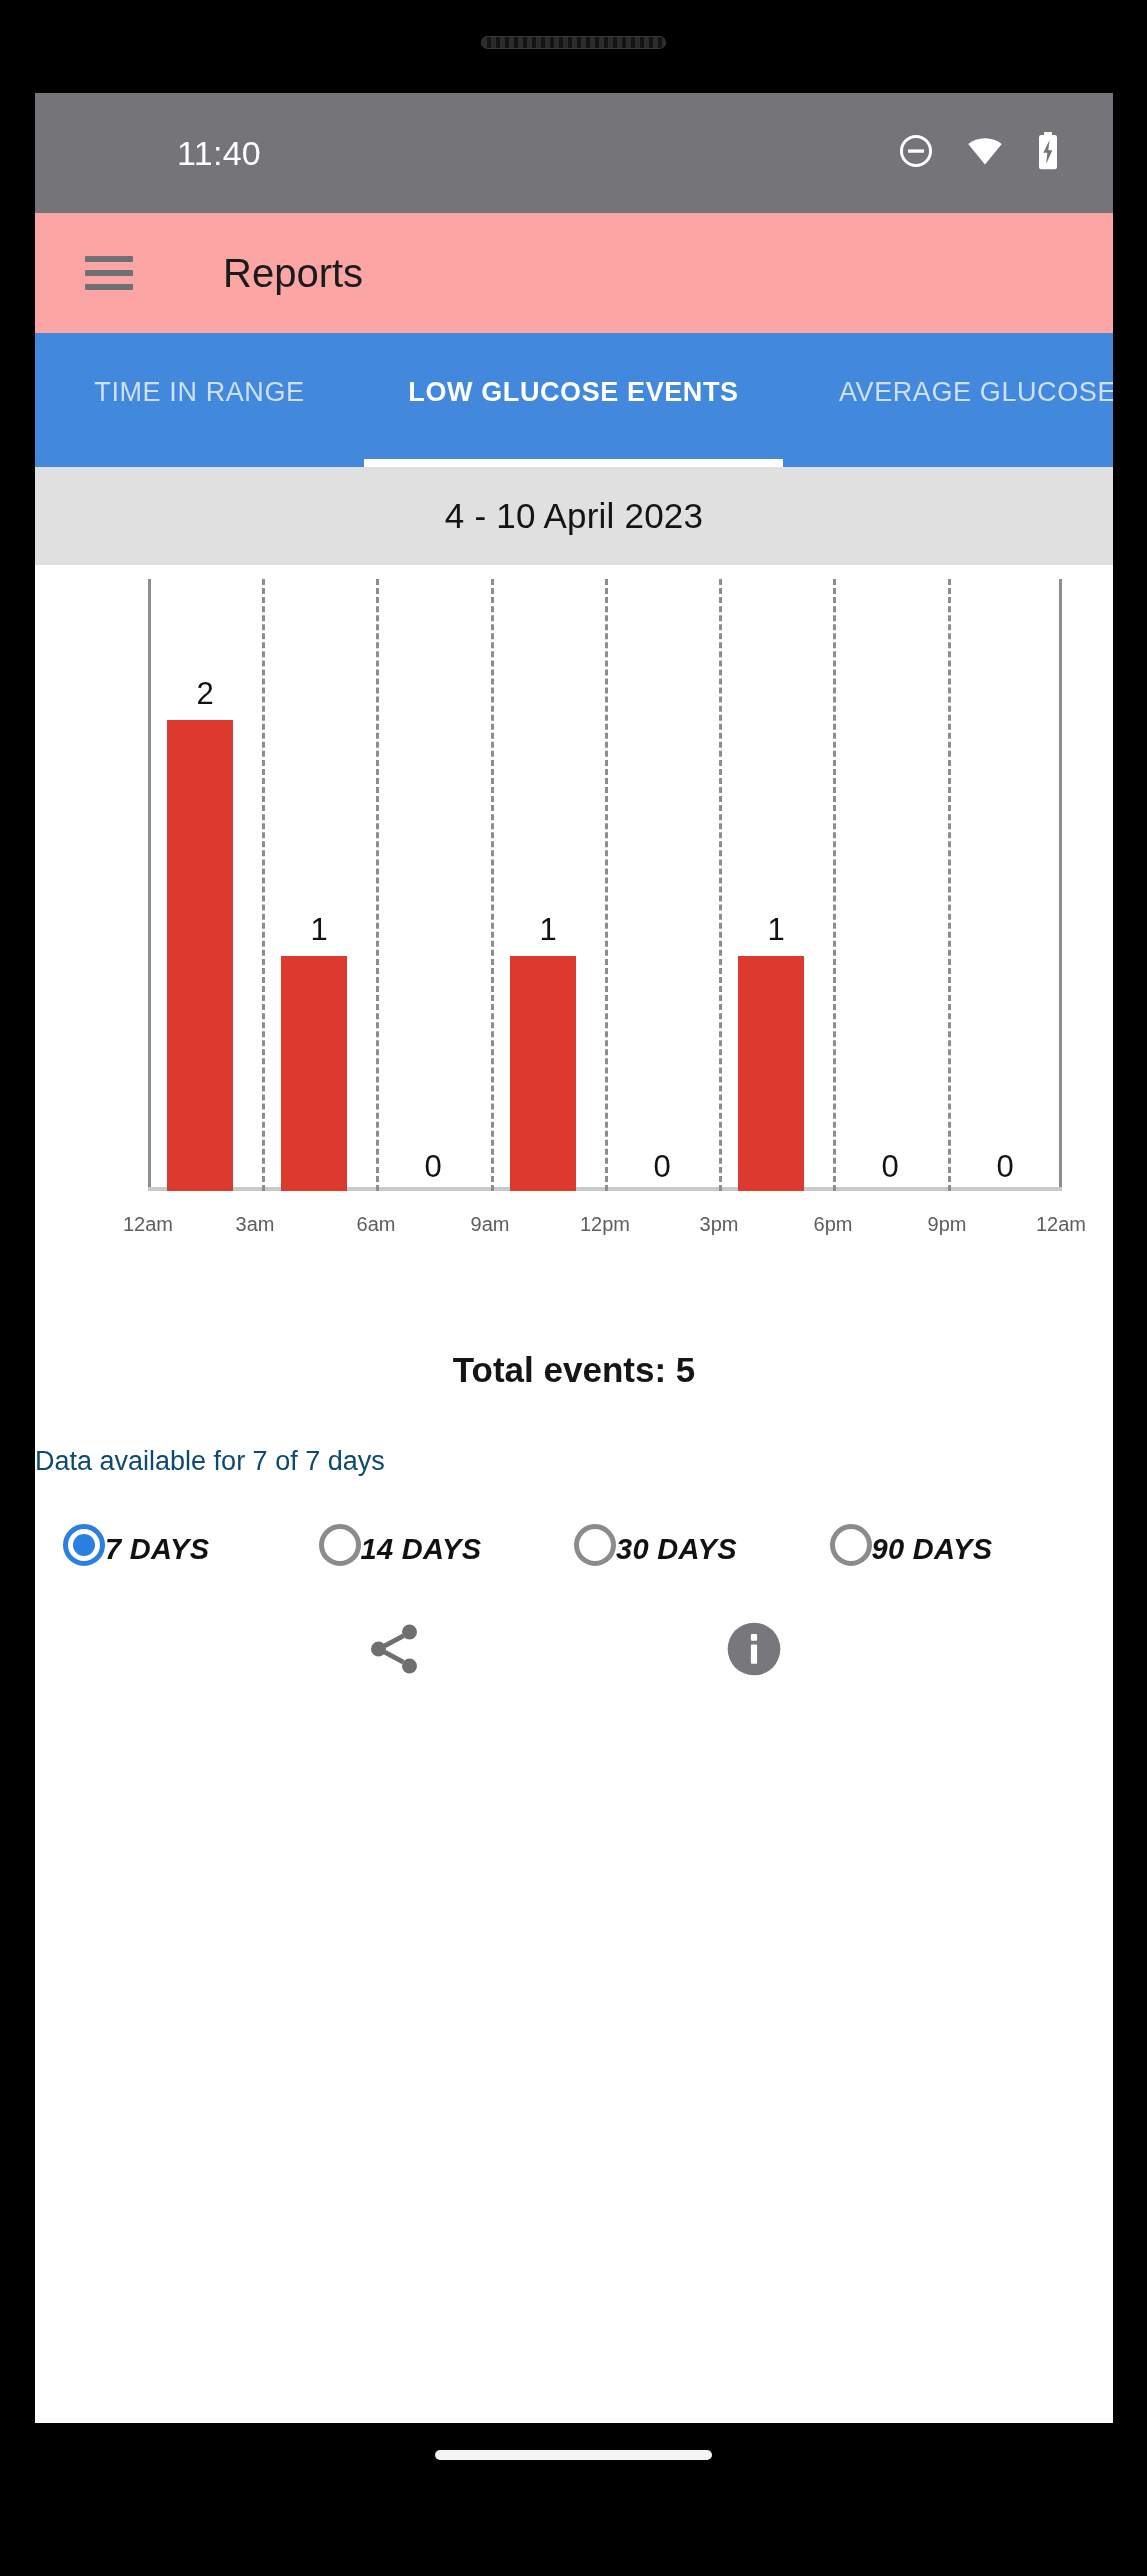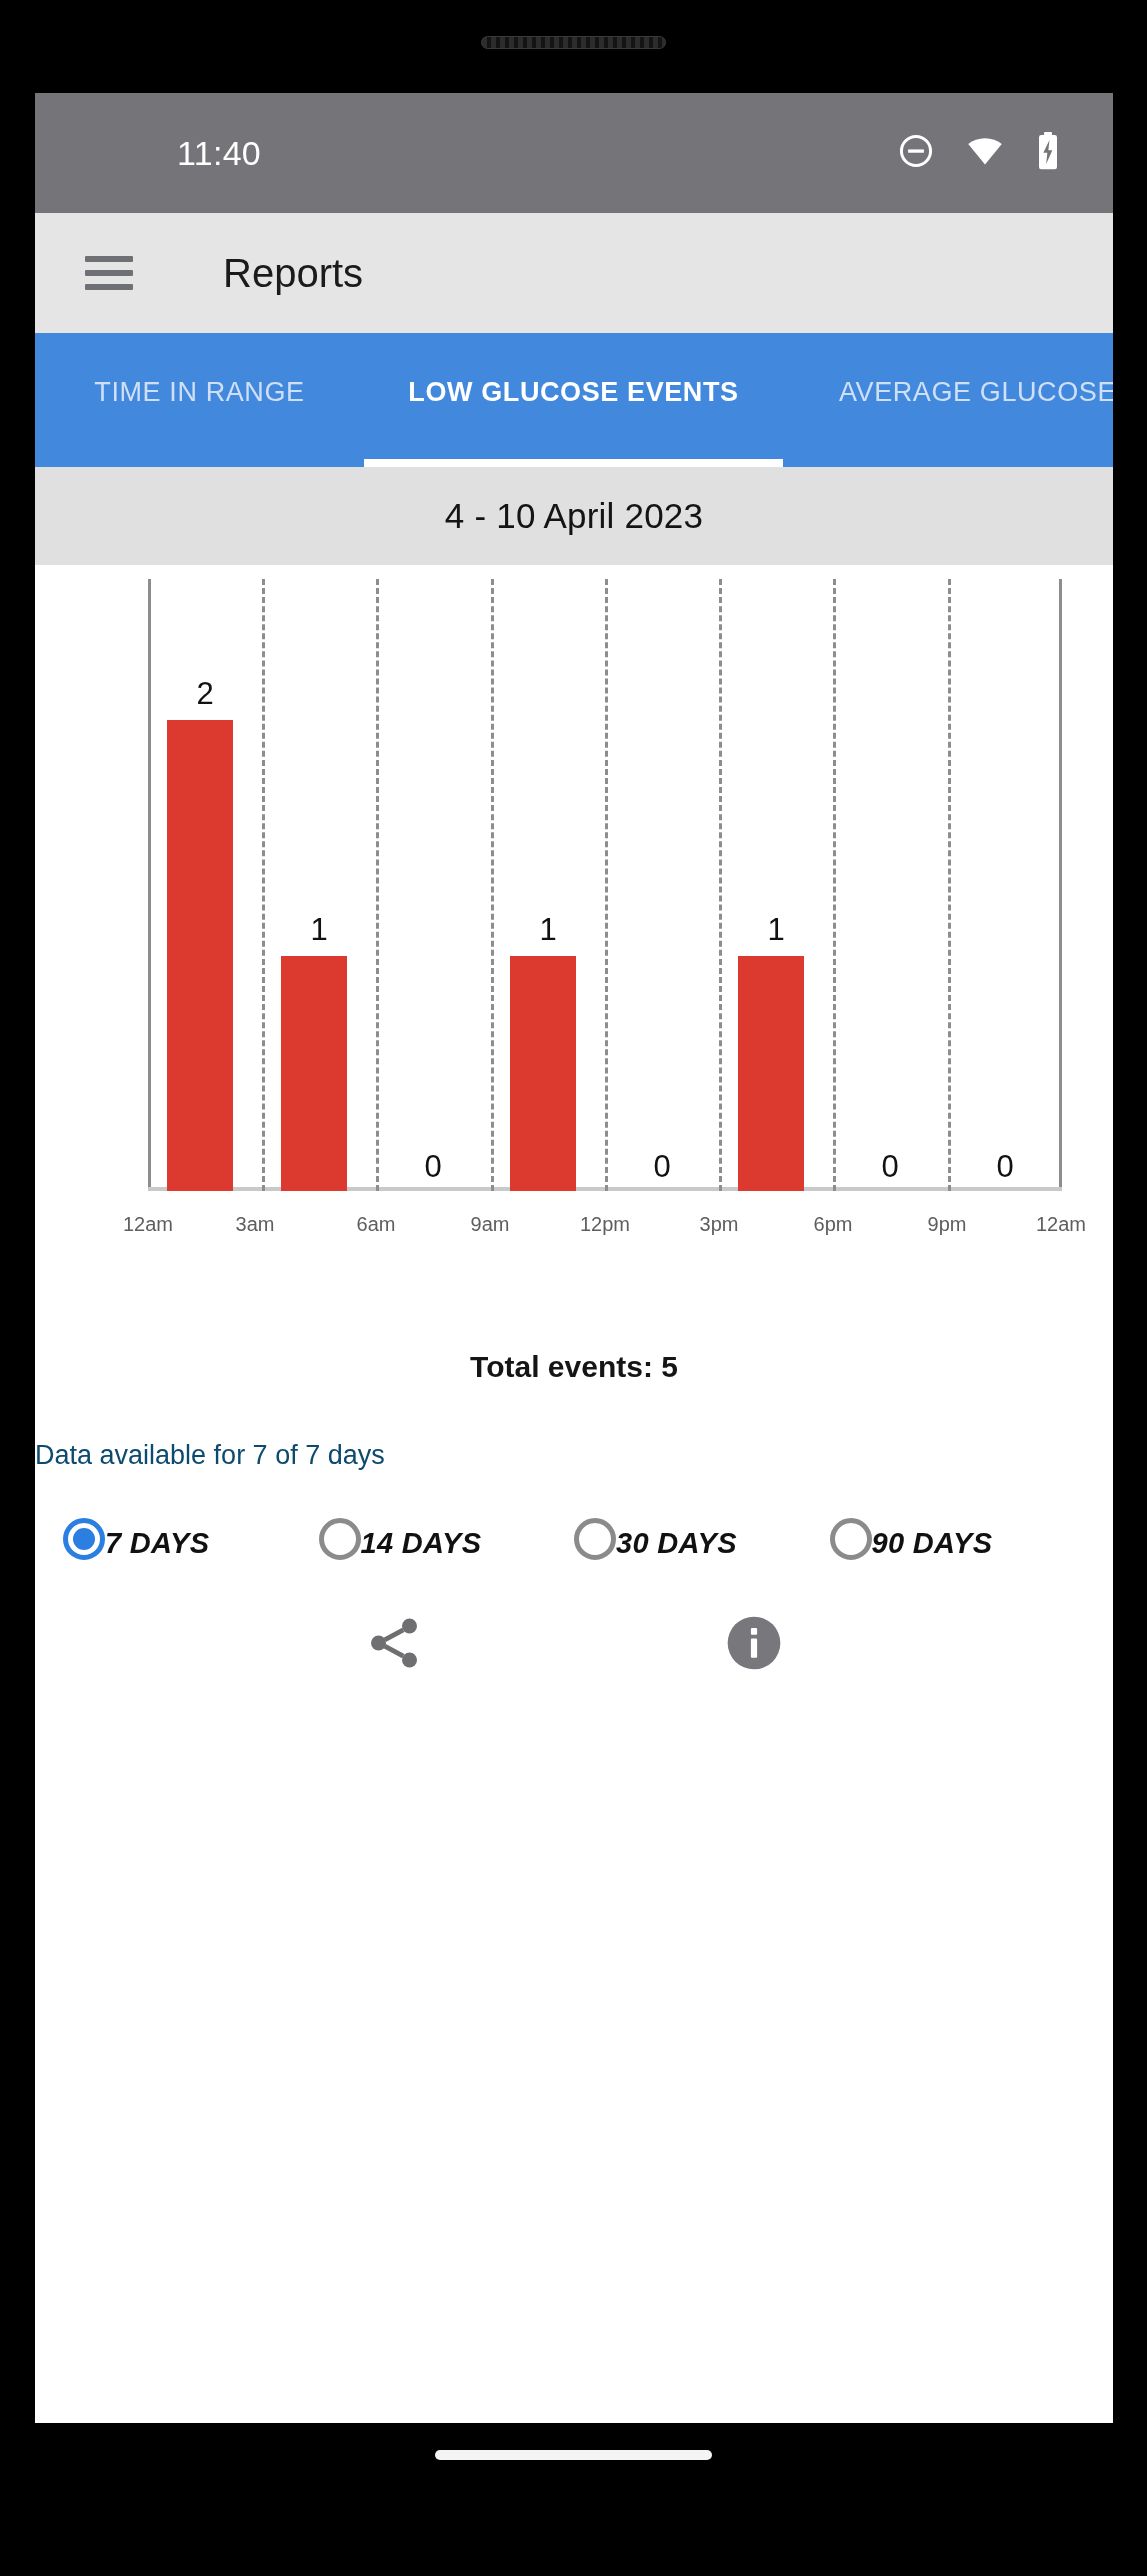--- a/index.html
+++ b/index.html
@@ -65,21 +65,21 @@
   #status-icons {
     display: flex;
     align-items: center;
     gap: 30px;
   }
   .sb-icon { display: block; }
 
   
   #app-bar {
     height: 120px;
-    background: #e5e5e5;
+    background: #fca5a5;
     display: flex;
     align-items: center;
     padding-left: 50px;
   }
   #hamburger-icon {
     width: 48px; height: 34px;
     display: flex; flex-direction: column; justify-content: space-between;
     cursor: pointer;
   }
   #hamburger-icon span {
@@ -202,21 +202,21 @@
     position: absolute;
     font-size: 20px;
     color: #5e5e5e;
     text-align: center;
     transform: translateX(-50%);
   }
 
   
   #total-events {
     text-align: center;
-    font-size: 30px;
+    font-size: 35px;
     font-weight: 700;
     color: #151515;
     margin-top: 8px;
   }
   #availability {
     text-align: left;
     font-size: 27px;
     color: #0c4a6e;
     margin-top: 56px;
   }

